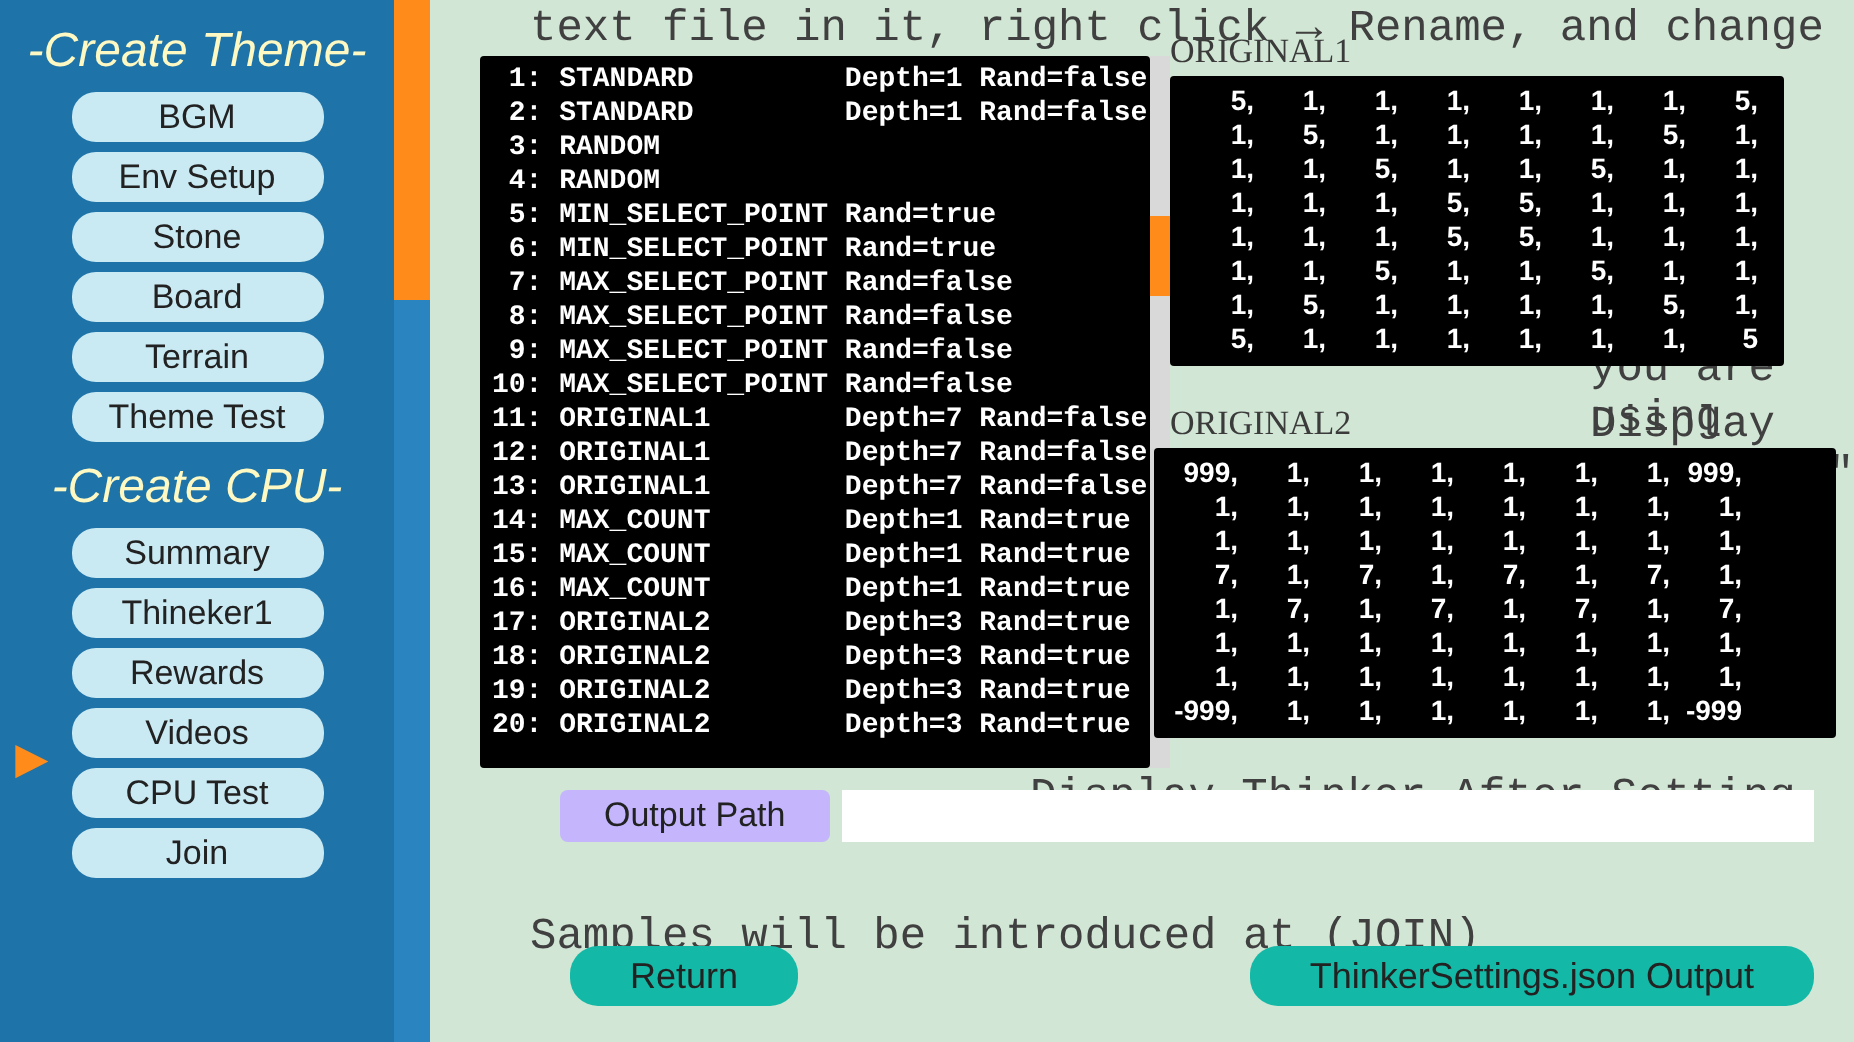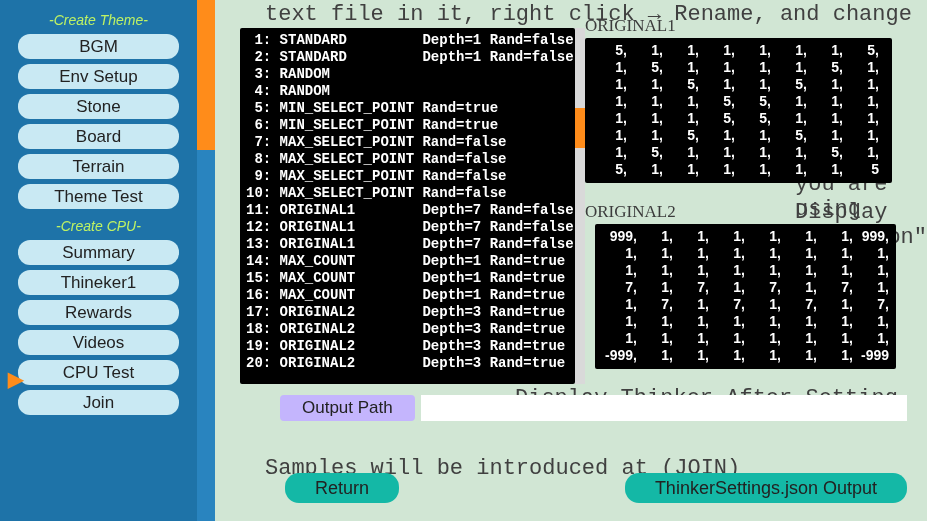--- a/index.html
+++ b/index.html
@@ -1,37 +1,37 @@
 <!DOCTYPE html>
 <html><head>
 <meta charset="utf-8">
 <style>
 *{margin:0;padding:0;box-sizing:border-box;font-family:"Segoe UI",Arial,sans-serif}
 body{width:927px;height:521px;overflow:hidden;background:#d1e6d4;display:flex}
 .sidebar{width:197px;height:100%;background:#1e73a8;display:flex;flex-direction:column;align-items:center;padding-top:8px;position:relative}
-.section-header{color:#bef264;font-style:italic;font-size:14px;margin:4px 0 6px 0;font-weight:500}
-.nav-btn{width:161px;height:25px;background:#c9e9f3;border-radius:12px;display:flex;align-items:center;justify-content:center;font-size:17px;color:#222;margin-bottom:5px;cursor:pointer}
+.section-header{color:#fef9c3;font-style:italic;font-size:24px;margin:4px 0 6px 0;font-weight:500}
+.nav-btn{width:126px;height:25px;background:#c9e9f3;border-radius:12px;display:flex;align-items:center;justify-content:center;font-size:17px;color:#222;margin-bottom:5px;cursor:pointer}
 .nav-btn.selected{background:#fff}
 .sel-arrow{position:absolute;left:8px;top:370px;color:#ff8c1a;font-size:20px;font-weight:bold}
 .tab-right{position:absolute;right:-10px;top:218px;width:10px;height:40px;background:#ff8c1a}
 .main{flex:1;height:100%;background:#d1e6d4;position:relative;overflow:hidden}
 .main-bar{position:absolute;left:0;top:0;width:18px;height:100%;background:#2984bf}
 .main-bar-top{position:absolute;left:0;top:0;width:18px;height:150px;background:#ff8c1a}
 .content{position:absolute;left:18px;top:0;right:0;height:100%;padding:0 20px}
 .bg-text{position:absolute;left:50px;color:#404040;font-size:22px;font-family:Liberation Mono, monospace}
 .bgt1{top:2px}
 .bgt2{top:26px}
 .bgt3{top:172px;left:580px}
 .bgt4{top:200px;left:580px}
 .bgt5{top:386px;left:300px}
 .bgt6{top:456px;left:50px}
 .panel{background:#000;border-radius:2px;position:absolute;font-family:"Consolas","Courier New",monospace;font-size:14px;color:#fff;font-weight:bold;line-height:17px;padding:4px 6px;white-space:pre}
 .panel-main{left:25px;top:28px;width:335px;height:356px}
 .panel-o1{left:370px;top:38px;width:307px;height:145px}
-.panel-o2{left:380px;top:224px;width:301px;height:145px}
+.panel-o2{left:362px;top:224px;width:341px;height:145px}
 .panel-lbl{position:absolute;color:#3b3b3b;font-size:17px;font-family:Georgia,serif}
 .lbl-o1{left:370px;top:16px}
 .lbl-o2{left:370px;top:202px}
 .scrollbar{position:absolute;left:360px;top:28px;width:10px;height:356px;background:#d9d9d9}
 .scroll-thumb{position:absolute;left:0;top:80px;width:10px;height:40px;background:#ff8c1a}
 .output-row{position:absolute;left:65px;top:395px;right:20px;height:26px;display:flex;align-items:center}
 .out-lbl{background:#c4b5fd;border-radius:4px;height:26px;padding:2px 22px;font-size:17px;color:#222;display:flex;align-items:center}
 .out-inp{flex:1;height:26px;background:#fff;border:none;margin-left:6px;padding:0 6px;font-size:15px}
 .btn-row{position:absolute;left:70px;bottom:18px;right:20px;display:flex;justify-content:space-between}
 .action-btn{background:#14b8a6;border-radius:14px;height:30px;padding:0 30px;display:flex;align-items:center;justify-content:center;font-size:18px;color:#222;cursor:pointer}

